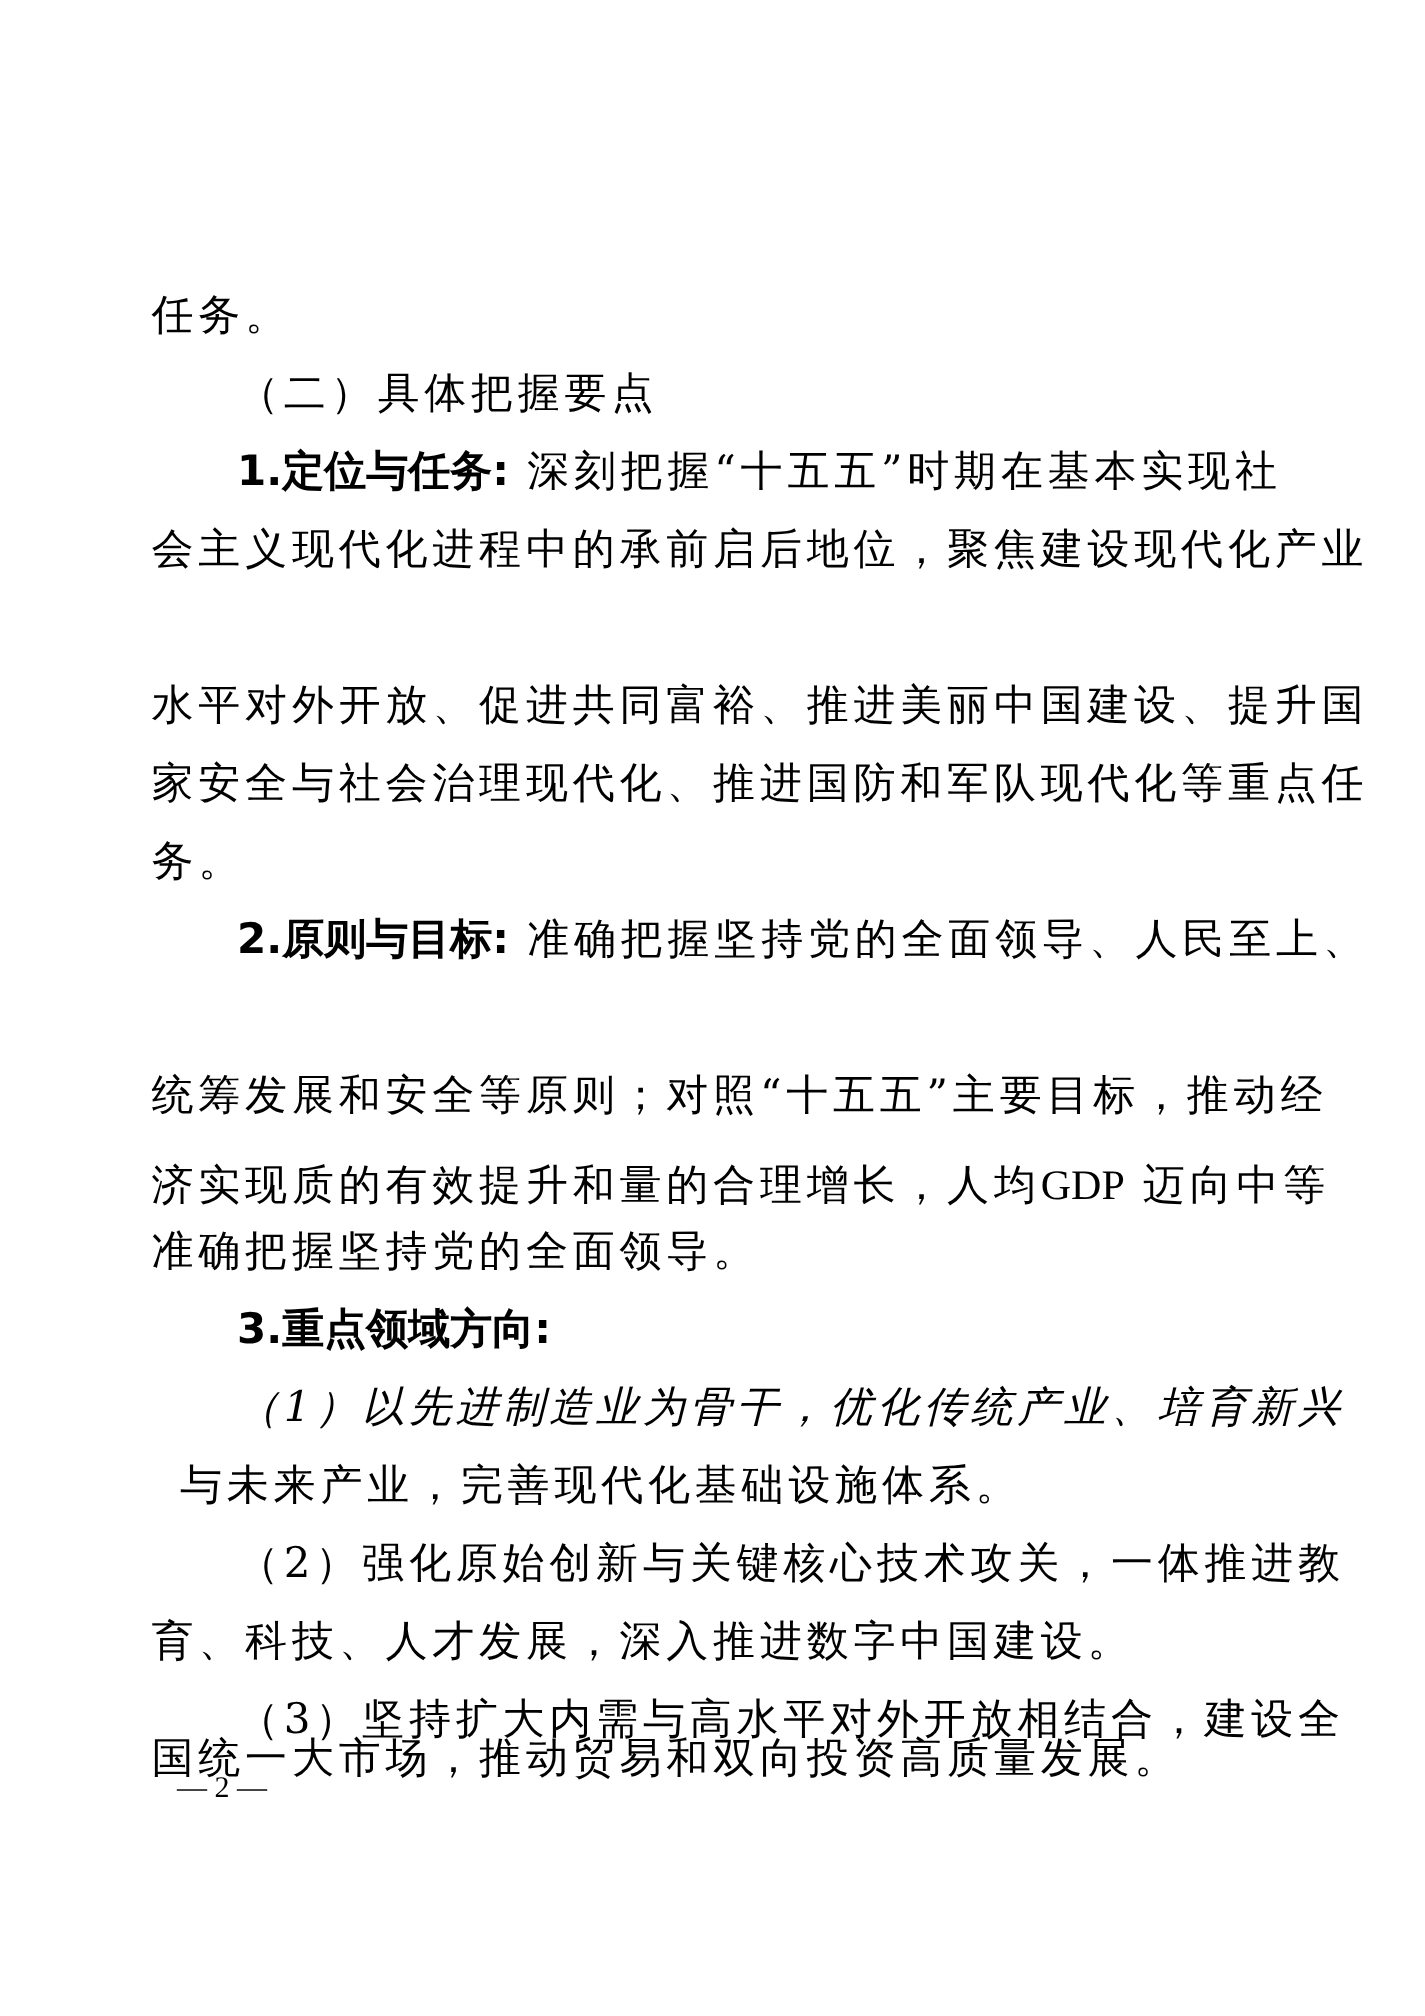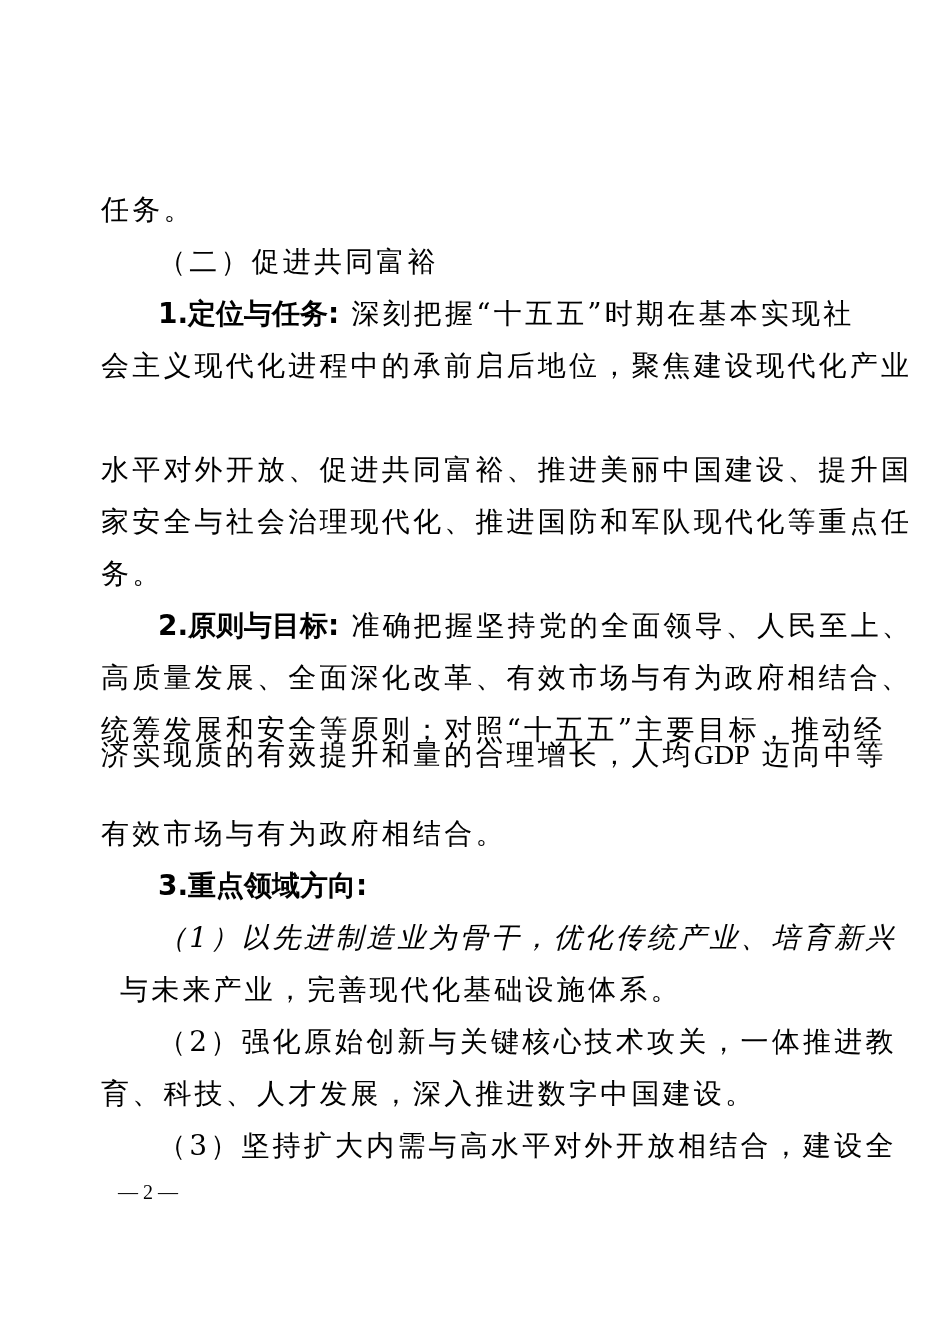--- a/index.html
+++ b/index.html
@@ -55,21 +55,21 @@
 </head>
 <body>
 
 <div class="page">
 
   <div class="line" style="top:184px;">
     <span>任务。</span>
   </div>
 
   <div class="line indent" style="top:236px;">
-    <span>（二）促进共同富裕</span>
+    <span>（二）具体把握要点</span>
   </div>
 
   <div class="line indent" style="top:288px;text-align:right;">
     <span class="bold">1.定位与任务:</span><span> 深刻把握“十五五”时期在基本实现社</span>
   </div>
 
   <div class="line" style="top:340px;">
     <span>会主义现代化进程中的承前启后地位，聚焦建设现代化产业</span>
   </div>
 
@@ -83,34 +83,31 @@
   </div>
 
   <div class="line" style="top:548px;">
     <span>务。</span>
   </div>
 
   <div class="line indent" style="top:600px;">
     <span class="bold">2.原则与目标:</span><span> 准确把握坚持党的全面领导、人民至上、</span>
   </div>
 
-  <div class="line" style="top:652px;">
-    <span>高质量发展、全面深化改革、有效市场与有为政府相结合、</span>
-  </div>
 
   <div class="line" style="top:704px;">
     <span>统筹发展和安全等原则；对照“十五五”主要目标，推动经</span>
   </div>
 
-  <div class="line" style="top:729px;">
+  <div class="line" style="top:764px;">
     <span>济实现质的有效提升和量的合理增长，人均</span><span class="latin">GDP</span>&nbsp;<span>迈向中等</span>
   </div>
 
   <div class="line" style="top:808px;">
-    <span>有效市场与有为政府相结合。</span>
+    <span>准确把握坚持党的全面领导。</span>
   </div>
 
   <div class="line indent" style="top:860px;">
     <span class="bold">3.重点领域方向:</span>
   </div>
 
   <div class="line indent" style="top:912px;font-style:italic;">
     <span>（1）以先进制造业为骨干，优化传统产业、培育新兴</span>
   </div>
 
@@ -123,16 +120,19 @@
   </div>
 
   <div class="line" style="top:1068px;">
     <span>育、科技、人才发展，深入推进数字中国建设。</span>
   </div>
 
   <div class="line indent" style="top:1120px;">
     <span>（3）坚持扩大内需与高水平对外开放相结合，建设全</span>
   </div>
 
+  <div class="line" style="top:1146px;">
+    <span>国统一大市场，推动贸易和双向投资高质量发展。</span>
+  </div>
 
   <div class="page-number">— 2 —</div>
 
 </div>
 
 </body></html>

